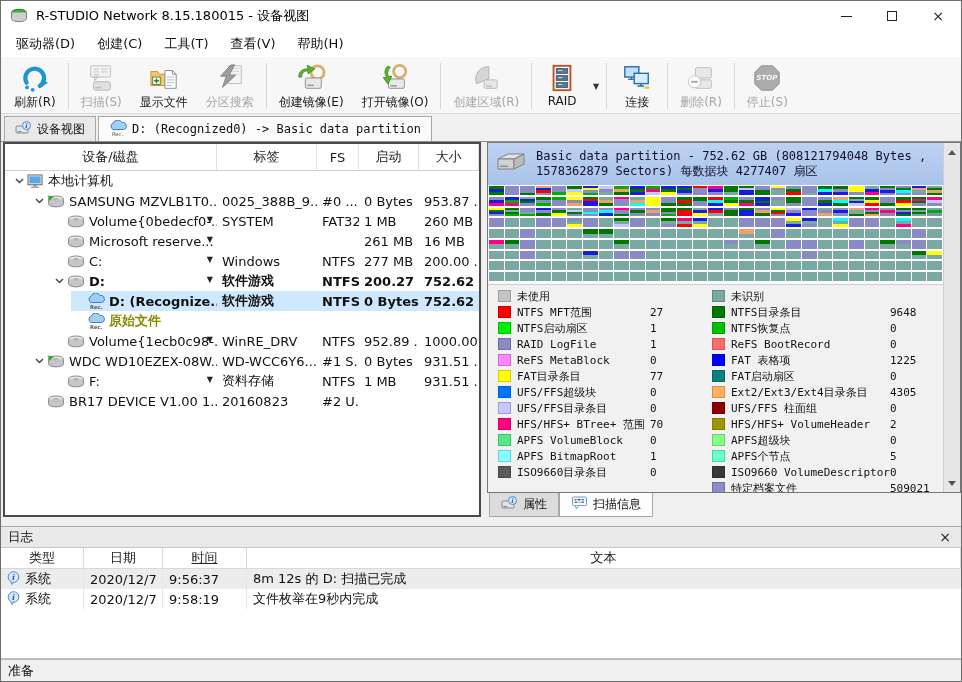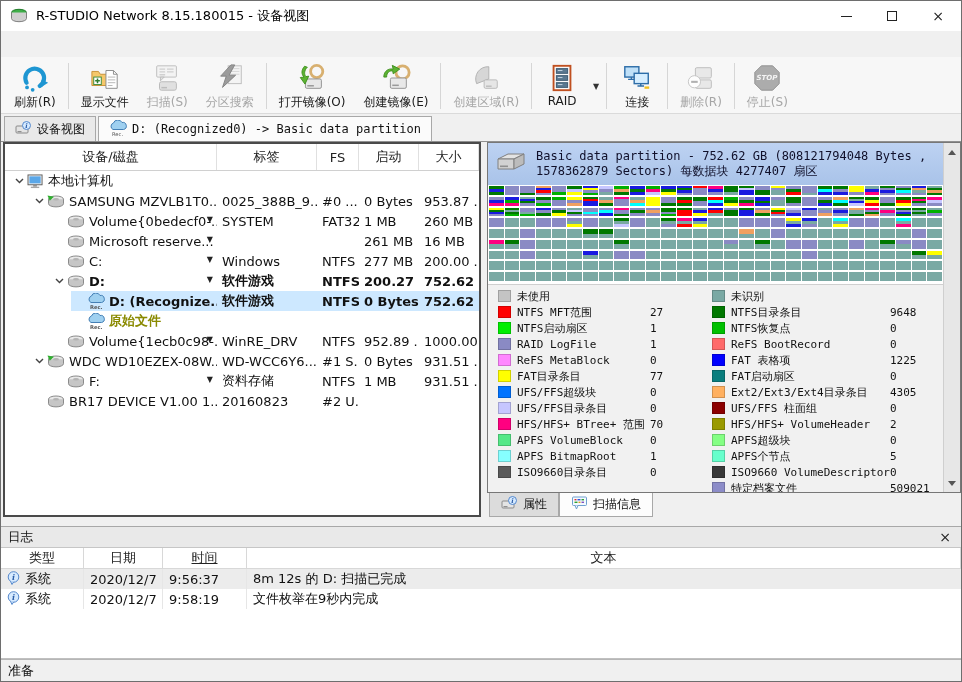--- a/index.html
+++ b/index.html
@@ -96,90 +96,97 @@
     <span class="title">R-STUDIO Network 8.15.180015 - 设备视图</span>
     <span class="wctl">
         <span class="minline"></span>
       </span>
     <span class="wctl">
         <span class="maxbox"></span>
       </span>
     <span class="wctl">×</span>
   </div>
 
+  <div class="menubar">
+      <span class="menu-item">驱动器(D)</span>
+      <span class="menu-item">创建(C)</span>
+      <span class="menu-item">工具(T)</span>
+      <span class="menu-item">查看(V)</span>
+      <span class="menu-item">帮助(H)</span>
+    </div>
   <div class="toolbar">
       <div class="tbtn">
         <span class="ticon">
           <svg width="30" height="30" viewBox="0 0 32 32">
             <path d="M7 21 A10 10 0 1 1 21 24.5" fill="none" stroke="#1e96d2" stroke-width="4.5" stroke-linecap="round"></path>
             <path d="M23 17.5 l7 3.5 -8.5 5.5 z" fill="#1e96d2"></path>
             <circle cx="7.5" cy="26" r="2" fill="#1e96d2"></circle>
             <circle cx="13.5" cy="28.6" r="2" fill="#1e96d2"></circle>
           </svg>
         </span>
         <span class="tlabel">刷新(R)</span>
       </div>
       <div class="tsep"></div>
+      <div class="tbtn disabled">
+        <span class="ticon">
+          <svg width="30" height="30" viewBox="0 0 32 32">
+            <rect x="5" y="3" width="21" height="12" rx="1" fill="#f3f3f3" stroke="#bcbcbc"></rect>
+            <path d="M8 6.5 h6 M16 6.5 h7 M8 9.5 h6 M16 9.5 h7 M8 12.5 h6" stroke="#d0d0d0" stroke-width="1.5"></path>
+            <path d="M9 15 v4 l4 -4 z" fill="#e2e2e2" stroke="#bcbcbc"></path>
+            <rect x="8" y="20" width="18" height="9" rx="2" fill="#e0e0e0" stroke="#b8b8b8"></rect>
+            <rect x="10" y="25.5" width="6" height="1.6" fill="#bcbcbc"></rect>
+          </svg>
+        </span>
+        <span class="tlabel">扫描(S)</span>
+      </div>
       <div class="tbtn">
         <span class="ticon">
           <svg width="30" height="30" viewBox="0 0 32 32">
             <path d="M2 9 h7 l2 3 h7 v12 H2 z" fill="#f5c76a" stroke="#c89035"></path>
             <rect x="4" y="15" width="8" height="8" fill="#fff" stroke="#3a8a3a"></rect>
             <path d="M8 16.5 v5 M5.5 19 h5" stroke="#2e7d2e" stroke-width="1.6"></path>
             <path d="M17 8 h8 l4 4 v15 h-12 z" fill="#fff" stroke="#8a8a8a"></path>
             <path d="M25 8 v4 h4" fill="none" stroke="#8a8a8a"></path>
             <path d="M19 15 h8 M19 18 h8 M19 21 h8 M19 24 h5" stroke="#b4b4b4"></path>
           </svg>
         </span>
         <span class="tlabel">显示文件</span>
       </div>
       <div class="tbtn disabled">
         <span class="ticon">
           <svg width="30" height="30" viewBox="0 0 32 32">
-            <rect x="5" y="3" width="21" height="12" rx="1" fill="#f3f3f3" stroke="#bcbcbc"></rect>
-            <path d="M8 6.5 h6 M16 6.5 h7 M8 9.5 h6 M16 9.5 h7 M8 12.5 h6" stroke="#d0d0d0" stroke-width="1.5"></path>
-            <path d="M9 15 v4 l4 -4 z" fill="#e2e2e2" stroke="#bcbcbc"></path>
-            <rect x="8" y="20" width="18" height="9" rx="2" fill="#e0e0e0" stroke="#b8b8b8"></rect>
-            <rect x="10" y="25.5" width="6" height="1.6" fill="#bcbcbc"></rect>
-          </svg>
-        </span>
-        <span class="tlabel">扫描(S)</span>
-      </div>
-      <div class="tbtn disabled">
-        <span class="ticon">
-          <svg width="30" height="30" viewBox="0 0 32 32">
             <rect x="14" y="3" width="14" height="19" fill="#f4f4f4" stroke="#bcbcbc"></rect>
             <path d="M16 6 h10 M16 9 h10 M16 12 h10" stroke="#d4d4d4"></path>
             <path d="M17 2 L6 14 h6 L8 26 L22 13 h-7 l6 -11 z" fill="#9c9c9c" stroke="#828282"></path>
           </svg>
         </span>
         <span class="tlabel">分区搜索</span>
       </div>
       <div class="tsep"></div>
+      <div class="tbtn">
+        <span class="ticon">
+          <svg width="30" height="30" viewBox="0 0 32 32">
+            <circle cx="23" cy="10" r="7" fill="none" stroke="#d8b070" stroke-width="3"></circle>
+            <rect x="10" y="16" width="17" height="11" rx="1.5" fill="#e8e8e8" stroke="#909090"></rect>
+            <rect x="12" y="23" width="7" height="1.6" fill="#9a9a9a"></rect>
+            <path d="M3 15 C3 8.5 8 5.5 13 6.5 L12 2.5 L20 6.5 L13 11.5 L12.5 8.5 C9 8 6 10 6 15 z" fill="#5cb332" stroke="#3f8f1f"></path>
+          </svg>
+        </span>
+        <span class="tlabel">创建镜像(E)</span>
+      </div>
       <div class="tbtn">
         <span class="ticon">
           <svg width="30" height="30" viewBox="0 0 32 32">
             <circle cx="21" cy="9" r="6.5" fill="none" stroke="#d8b070" stroke-width="3"></circle>
             <rect x="9" y="17" width="17" height="10" rx="1.5" fill="#e8e8e8" stroke="#909090"></rect>
             <rect x="11" y="23.5" width="7" height="1.6" fill="#9a9a9a"></rect>
             <path d="M8 3.5 C4.5 7.5 4.5 12 7.5 15 L3.5 15.5 L8.5 22.5 L12.5 14 L9.5 14.5 C7.5 12 7.5 8 11 4.5 z" fill="#5cb332" stroke="#3f8f1f"></path>
           </svg>
         </span>
         <span class="tlabel">打开镜像(O)</span>
-      </div>
-      <div class="tbtn">
-        <span class="ticon">
-          <svg width="30" height="30" viewBox="0 0 32 32">
-            <circle cx="23" cy="10" r="7" fill="none" stroke="#d8b070" stroke-width="3"></circle>
-            <rect x="10" y="16" width="17" height="11" rx="1.5" fill="#e8e8e8" stroke="#909090"></rect>
-            <rect x="12" y="23" width="7" height="1.6" fill="#9a9a9a"></rect>
-            <path d="M3 15 C3 8.5 8 5.5 13 6.5 L12 2.5 L20 6.5 L13 11.5 L12.5 8.5 C9 8 6 10 6 15 z" fill="#5cb332" stroke="#3f8f1f"></path>
-          </svg>
-        </span>
-        <span class="tlabel">创建镜像(E)</span>
       </div>
       <div class="tsep"></div>
       <div class="tbtn disabled">
         <span class="ticon">
           <svg width="30" height="30" viewBox="0 0 32 32">
             <path d="M6 22 A13 13 0 0 1 19 4 L19 17 z" fill="#d6d6d6" stroke="#b0b0b0"></path>
             <rect x="14" y="18" width="14" height="9" rx="1.5" fill="#e6e6e6" stroke="#b8b8b8"></rect>
             <rect x="16" y="24" width="6" height="1.5" fill="#bcbcbc"></rect>
           </svg>
         </span>

